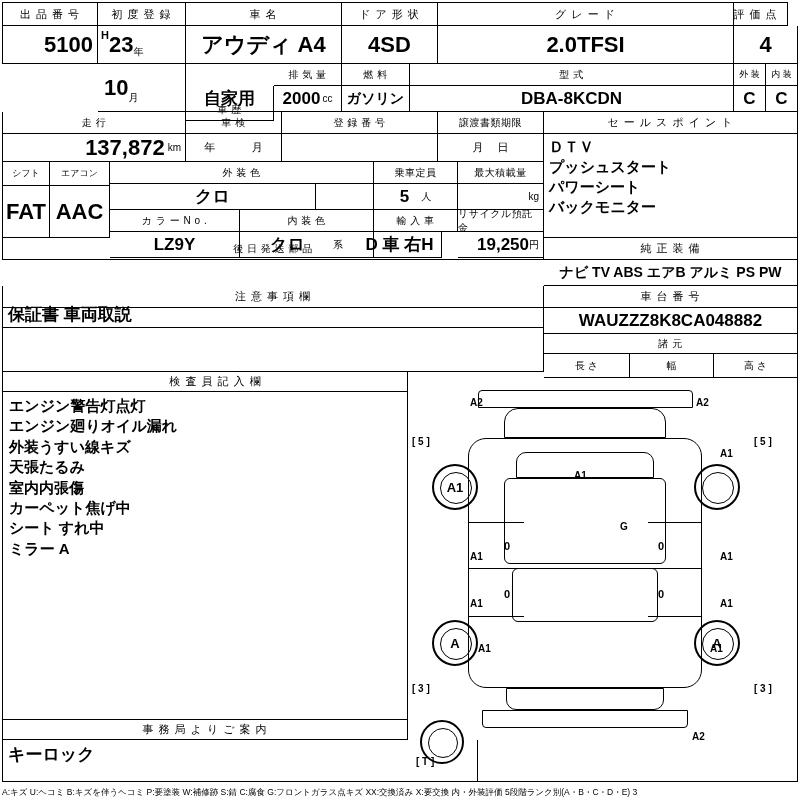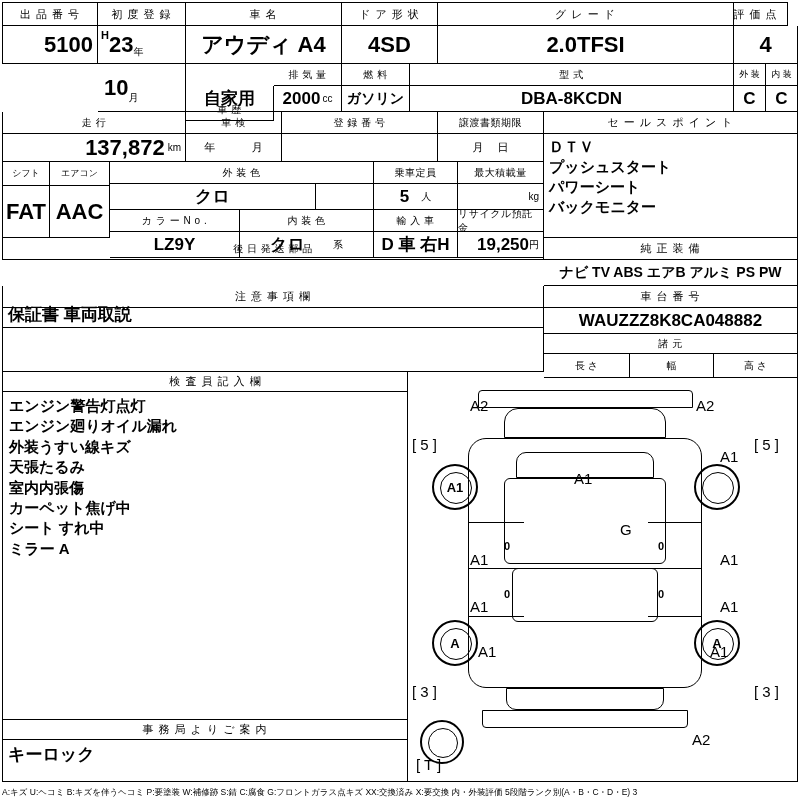--- a/index.html
+++ b/index.html
@@ -25,21 +25,21 @@
   .sub { font-size: 10px; font-weight: normal; }
 
   .multi { flex-direction: column; align-items: flex-start; justify-content: flex-start; padding: 3px 5px; }
   .multi div { font-size: 15px; font-weight: bold; line-height: 1.33; white-space: nowrap; }
 
   .notes div { font-size: 15px; font-weight: bold; line-height: 1.36; white-space: nowrap; }
 
   
   .diag { position: absolute; }
   .dline { position: absolute; border: 1px solid #000; }
-  .dtxt { position: absolute; font-size: 15px; font-weight: normal; }
+  .dtxt { position: absolute; font-size: 10px; font-weight: bold; }
   .dtxt-sm { position: absolute; font-size: 11px; font-weight: bold; }
   .wheel { position: absolute; border: 2px solid #000; border-radius: 50%; display: flex; align-items: center; justify-content: center; font-size: 13px; font-weight: bold; }
   .wheel-in { position: absolute; border: 1px solid #000; border-radius: 50%; }
 
   .footer { position: absolute; left: 2px; bottom: 1px; font-size: 8.5px; letter-spacing: 0; white-space: nowrap; }
 </style>
 </head>
 <body>
 
 <div class="sheet">
@@ -219,21 +219,21 @@
   <div class="bx" style="left:458px;top:162px;width:86px;height:22px;border-top:none;border-left:none;">
     <span class="lbl-sm">最大積載量</span>
   </div>
   <div class="bx right" style="left:458px;top:184px;width:86px;height:26px;border-top:none;border-left:none;">
     <span class="sub">kg</span>
   </div>
 
   <div class="bx" style="left:374px;top:210px;width:84px;height:22px;border-top:none;border-left:none;">
     <span class="lbl-sm">輸 入 車</span>
   </div>
-  <div class="bx" style="left:374px;top:232px;width:84px;height:26px;border-top:none;border-left:none;text-align:right;">
+  <div class="bx" style="left:358px;top:232px;width:84px;height:26px;border-top:none;border-left:none;text-align:right;">
     <span class="val-md">D 車 右H</span>
   </div>
   <div class="bx" style="left:458px;top:210px;width:86px;height:22px;border-top:none;border-left:none;">
     <span class="lbl-sm">リサイクル預託金</span>
   </div>
   <div class="bx right" style="left:458px;top:232px;width:86px;height:26px;border-top:none;border-left:none;">
     <span class="val-md">19,250</span>
     <span class="sub">円</span>
   </div>
 
@@ -287,21 +287,21 @@
     <div>天張たるみ</div>
     <div>室内内張傷</div>
     <div>カーペット焦げ中</div>
     <div>シート すれ中</div>
     <div>ミラー A</div>
   </div>
 
   <div class="bx" style="left:2px;top:720px;width:406px;height:20px;border-top:none;">
     <span class="lbl">事 務 局 よ り ご 案 内</span>
   </div>
-  <div class="bx left" style="left:2px;top:740px;width:406px;height:42px;border-top:none;align-items:flex-start;padding-top:3px;">
+  <div class="bx left" style="left:2px;top:740px;width:476px;height:42px;border-top:none;align-items:flex-start;padding-top:3px;">
     <span class="val-md">キーロック</span>
   </div>
 
   <div class="bx" style="left:408px;top:372px;width:390px;height:410px;border-top:none;border-left:none;"></div>
 
   <div class="diag" style="left:408px;top:372px;width:390px;height:410px;">
 
     <div class="dline" style="left:70px;top:18px;width:215px;height:18px;border-radius:4px 4px 0 0;"></div>
 
     <div class="dline" style="left:96px;top:36px;width:162px;height:30px;border-radius:14px 14px 0 0;"></div>

